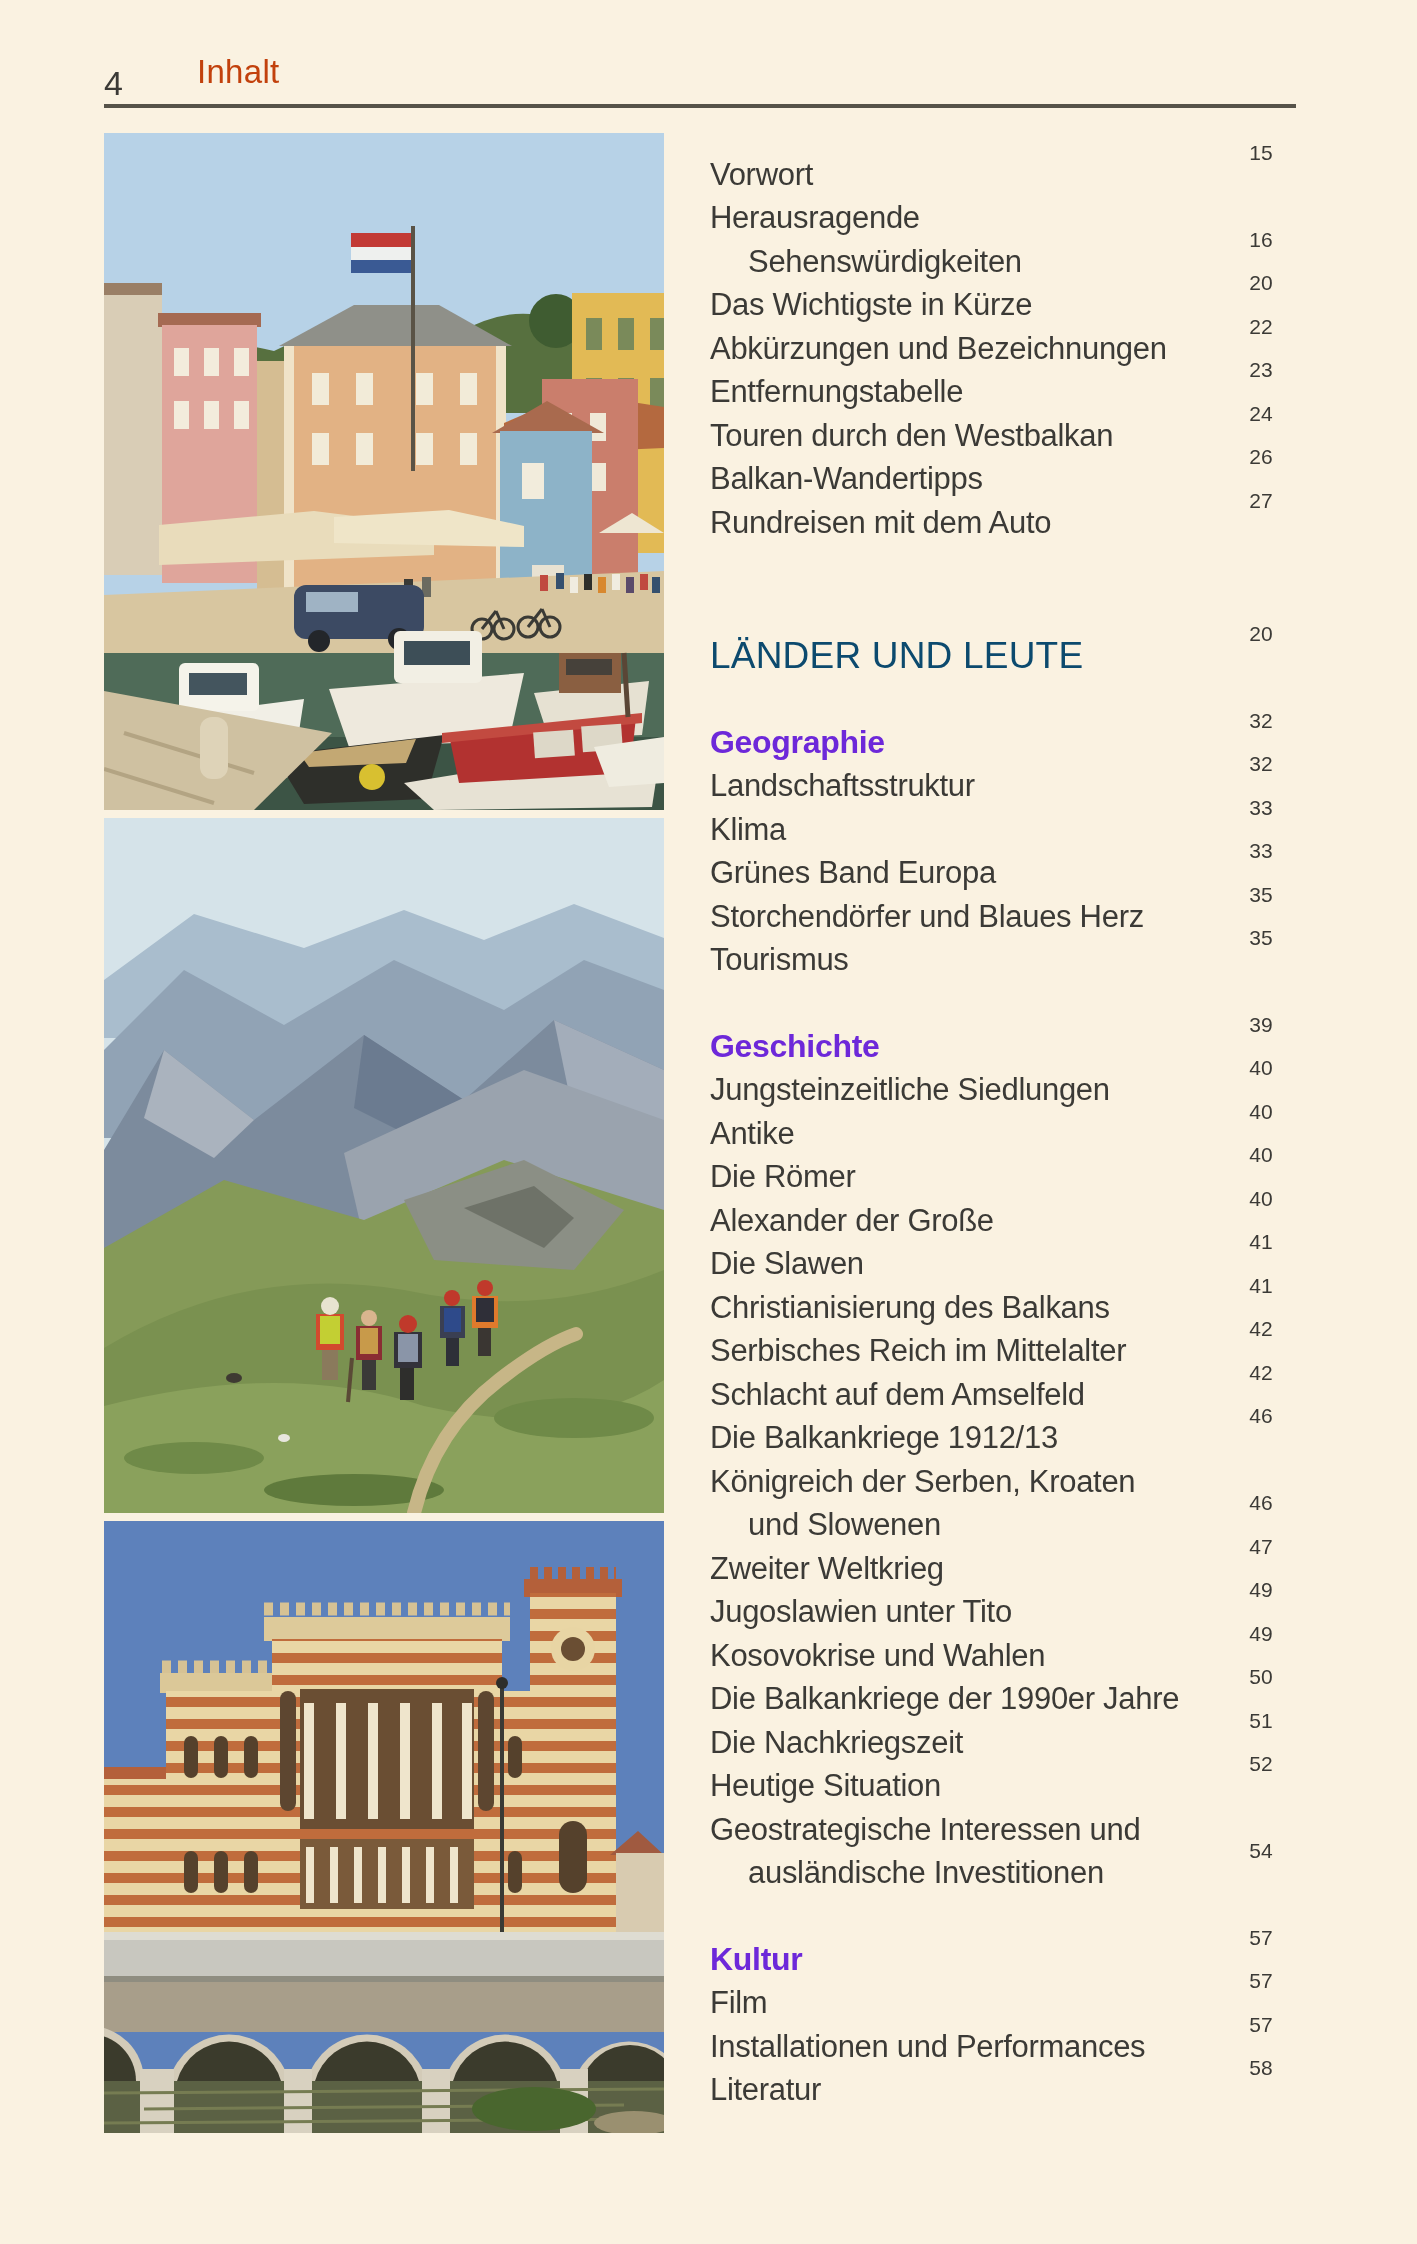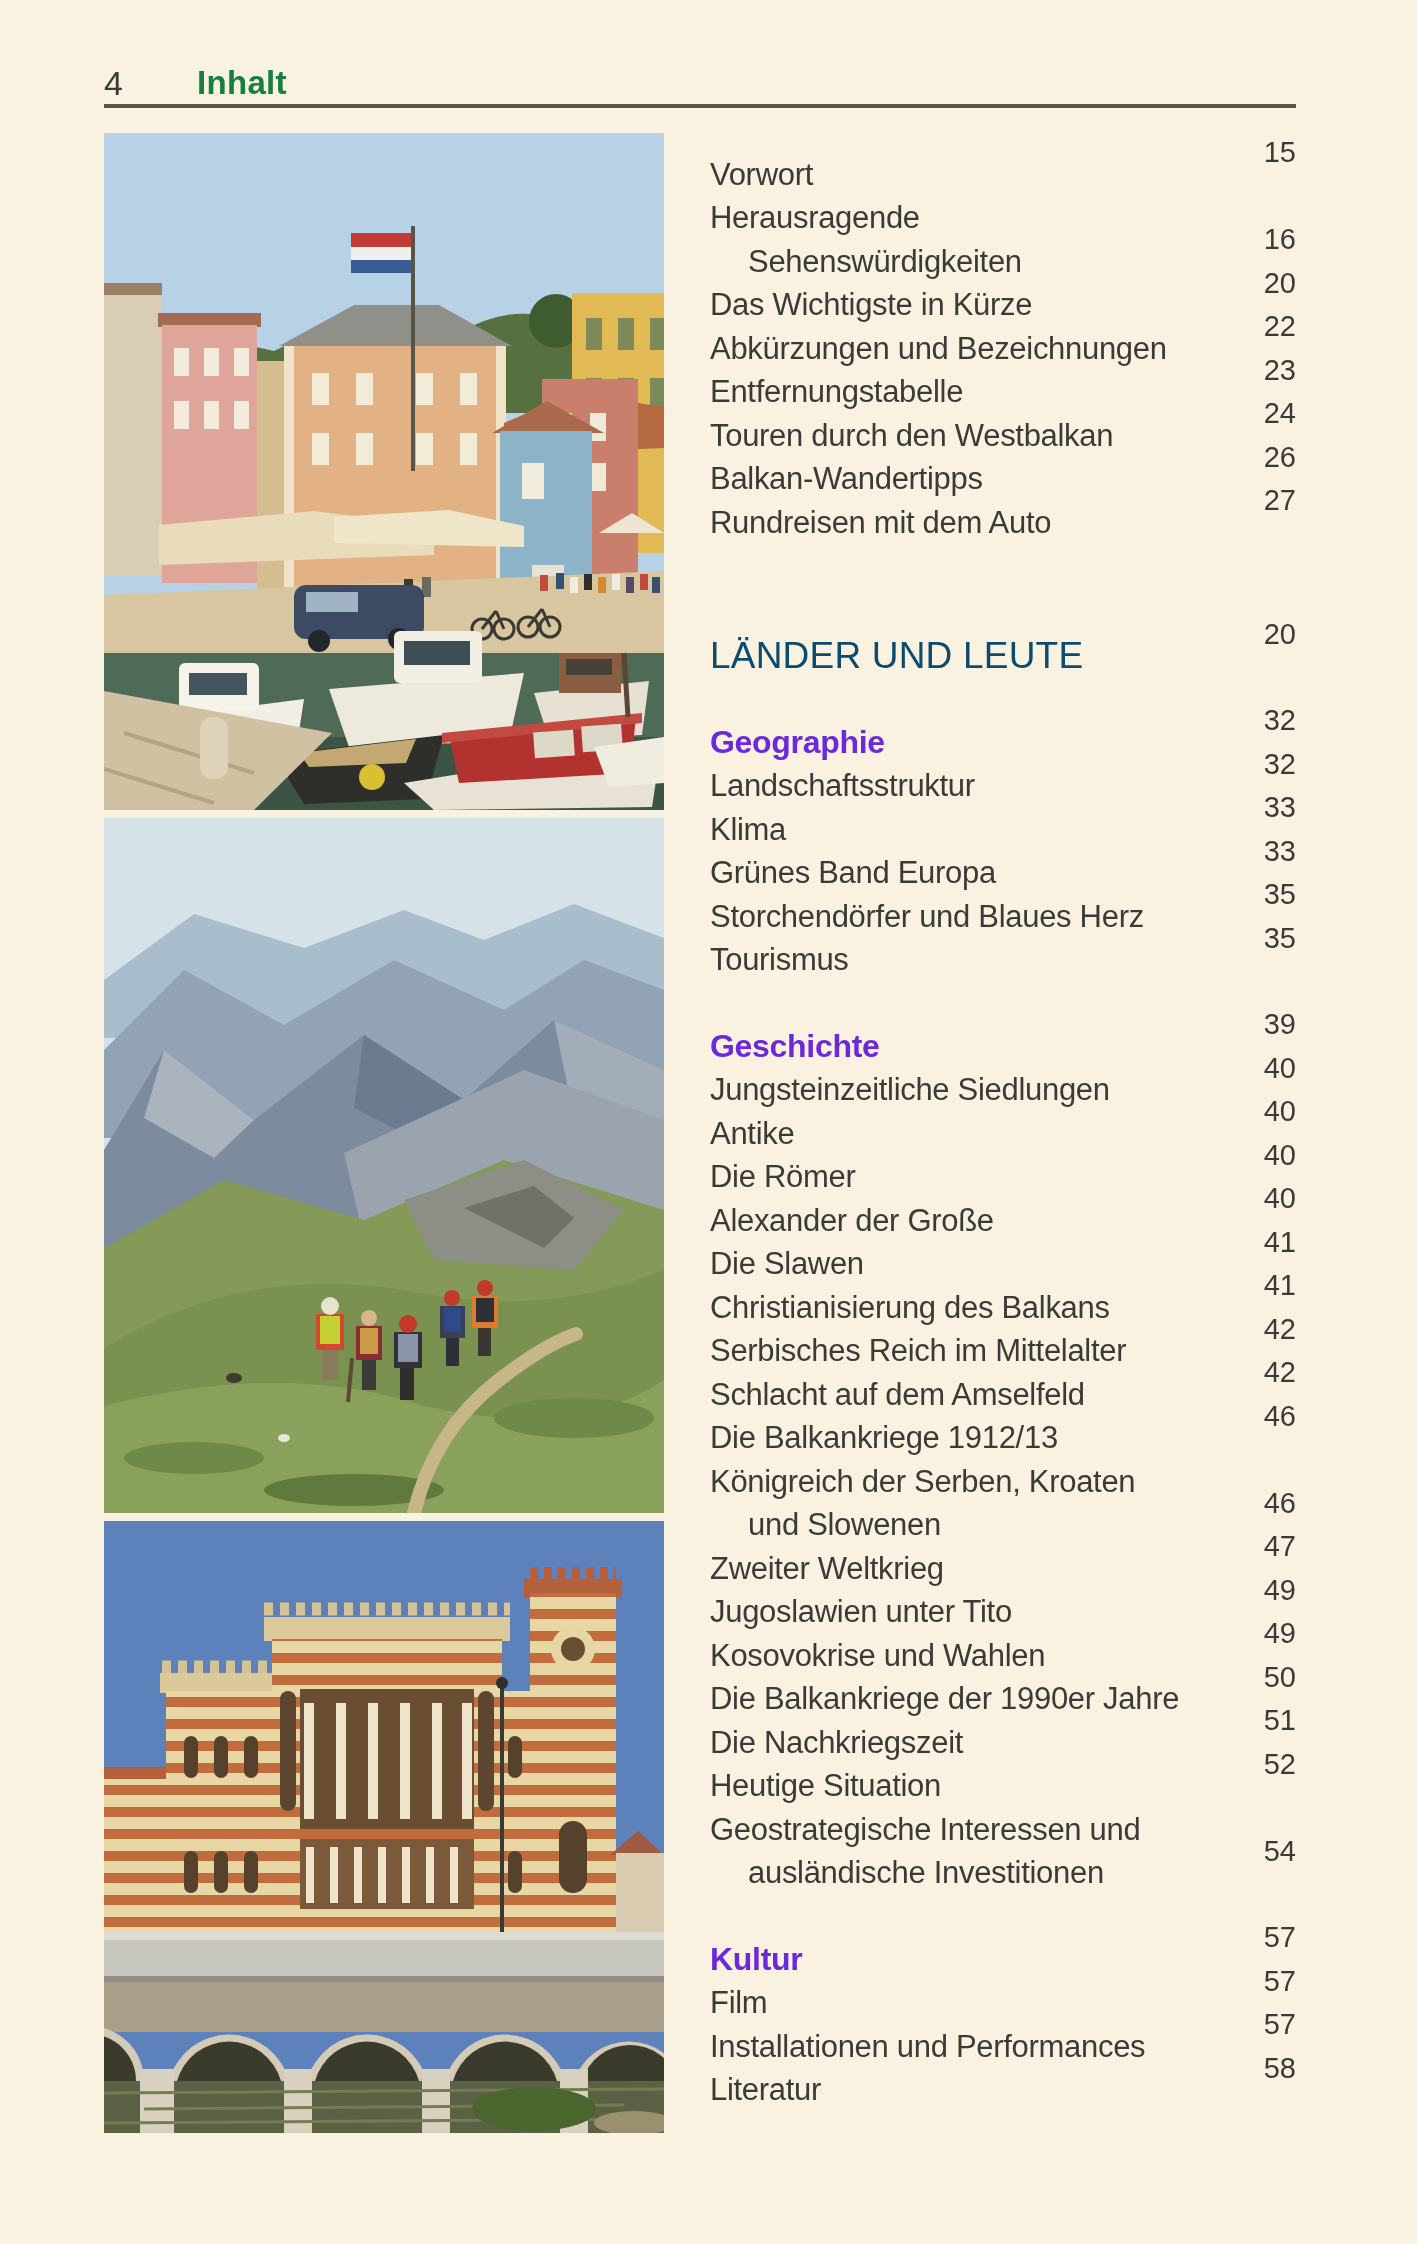--- a/index.html
+++ b/index.html
@@ -1,33 +1,33 @@
 <!DOCTYPE html>
 <html><head>
 <meta charset="utf-8">
 <style>
   html,body{margin:0;padding:0;}
   body{width:1417px;height:2244px;background:#faf2e1;font-family:"Liberation Sans",sans-serif;}
   #page{position:relative;width:1417px;height:2244px;background:#faf2e1;overflow:hidden;}
 
   
   .pagenum{position:absolute;left:104px;top:64px;font-size:34px;color:#3b3a36;}
-  .header-title{position:absolute;left:197px;top:64px;font-size:33px;font-weight:bold;color:#15803d;letter-spacing:.3px;}
+  .header-title{position:absolute;left:197px;top:53px;font-size:33px;font-weight:normal;color:#c2410c;letter-spacing:.3px;}
   .rule{position:absolute;left:104px;top:104px;width:1192px;height:4px;background:#565349;}
 
   
   .photos{position:absolute;left:104px;top:133px;width:560px;}
   .photo{display:block;width:560px;}
   .photo + .photo{margin-top:8px;}
 
   
   .toc{position:absolute;left:710px;top:131px;width:586px;color:#3b3a36;}
   .row{height:43.5px;display:flex;justify-content:space-between;align-items:center;white-space:nowrap;}
   .lbl{font-size:31px;letter-spacing:-0.3px;margin-top:44px;}
-  .num{font-size:29px;width:70px;text-align:right;flex:none;}
+  .num{font-size:21px;width:70px;text-align:center;flex:none;}
   .row.indent .lbl{padding-left:38px;}
   .row.part .lbl{font-size:37px;font-weight:normal;color:#0c4a6e;letter-spacing:.2px;}
   .row.chapter .lbl{font-size:32px;font-weight:bold;color:#6d28d9;}
   .g-part{margin-top:90px;}
   .g-chapter{margin-top:43px;}
 </style>
 </head>
 <body>
 
 <div id="page">

